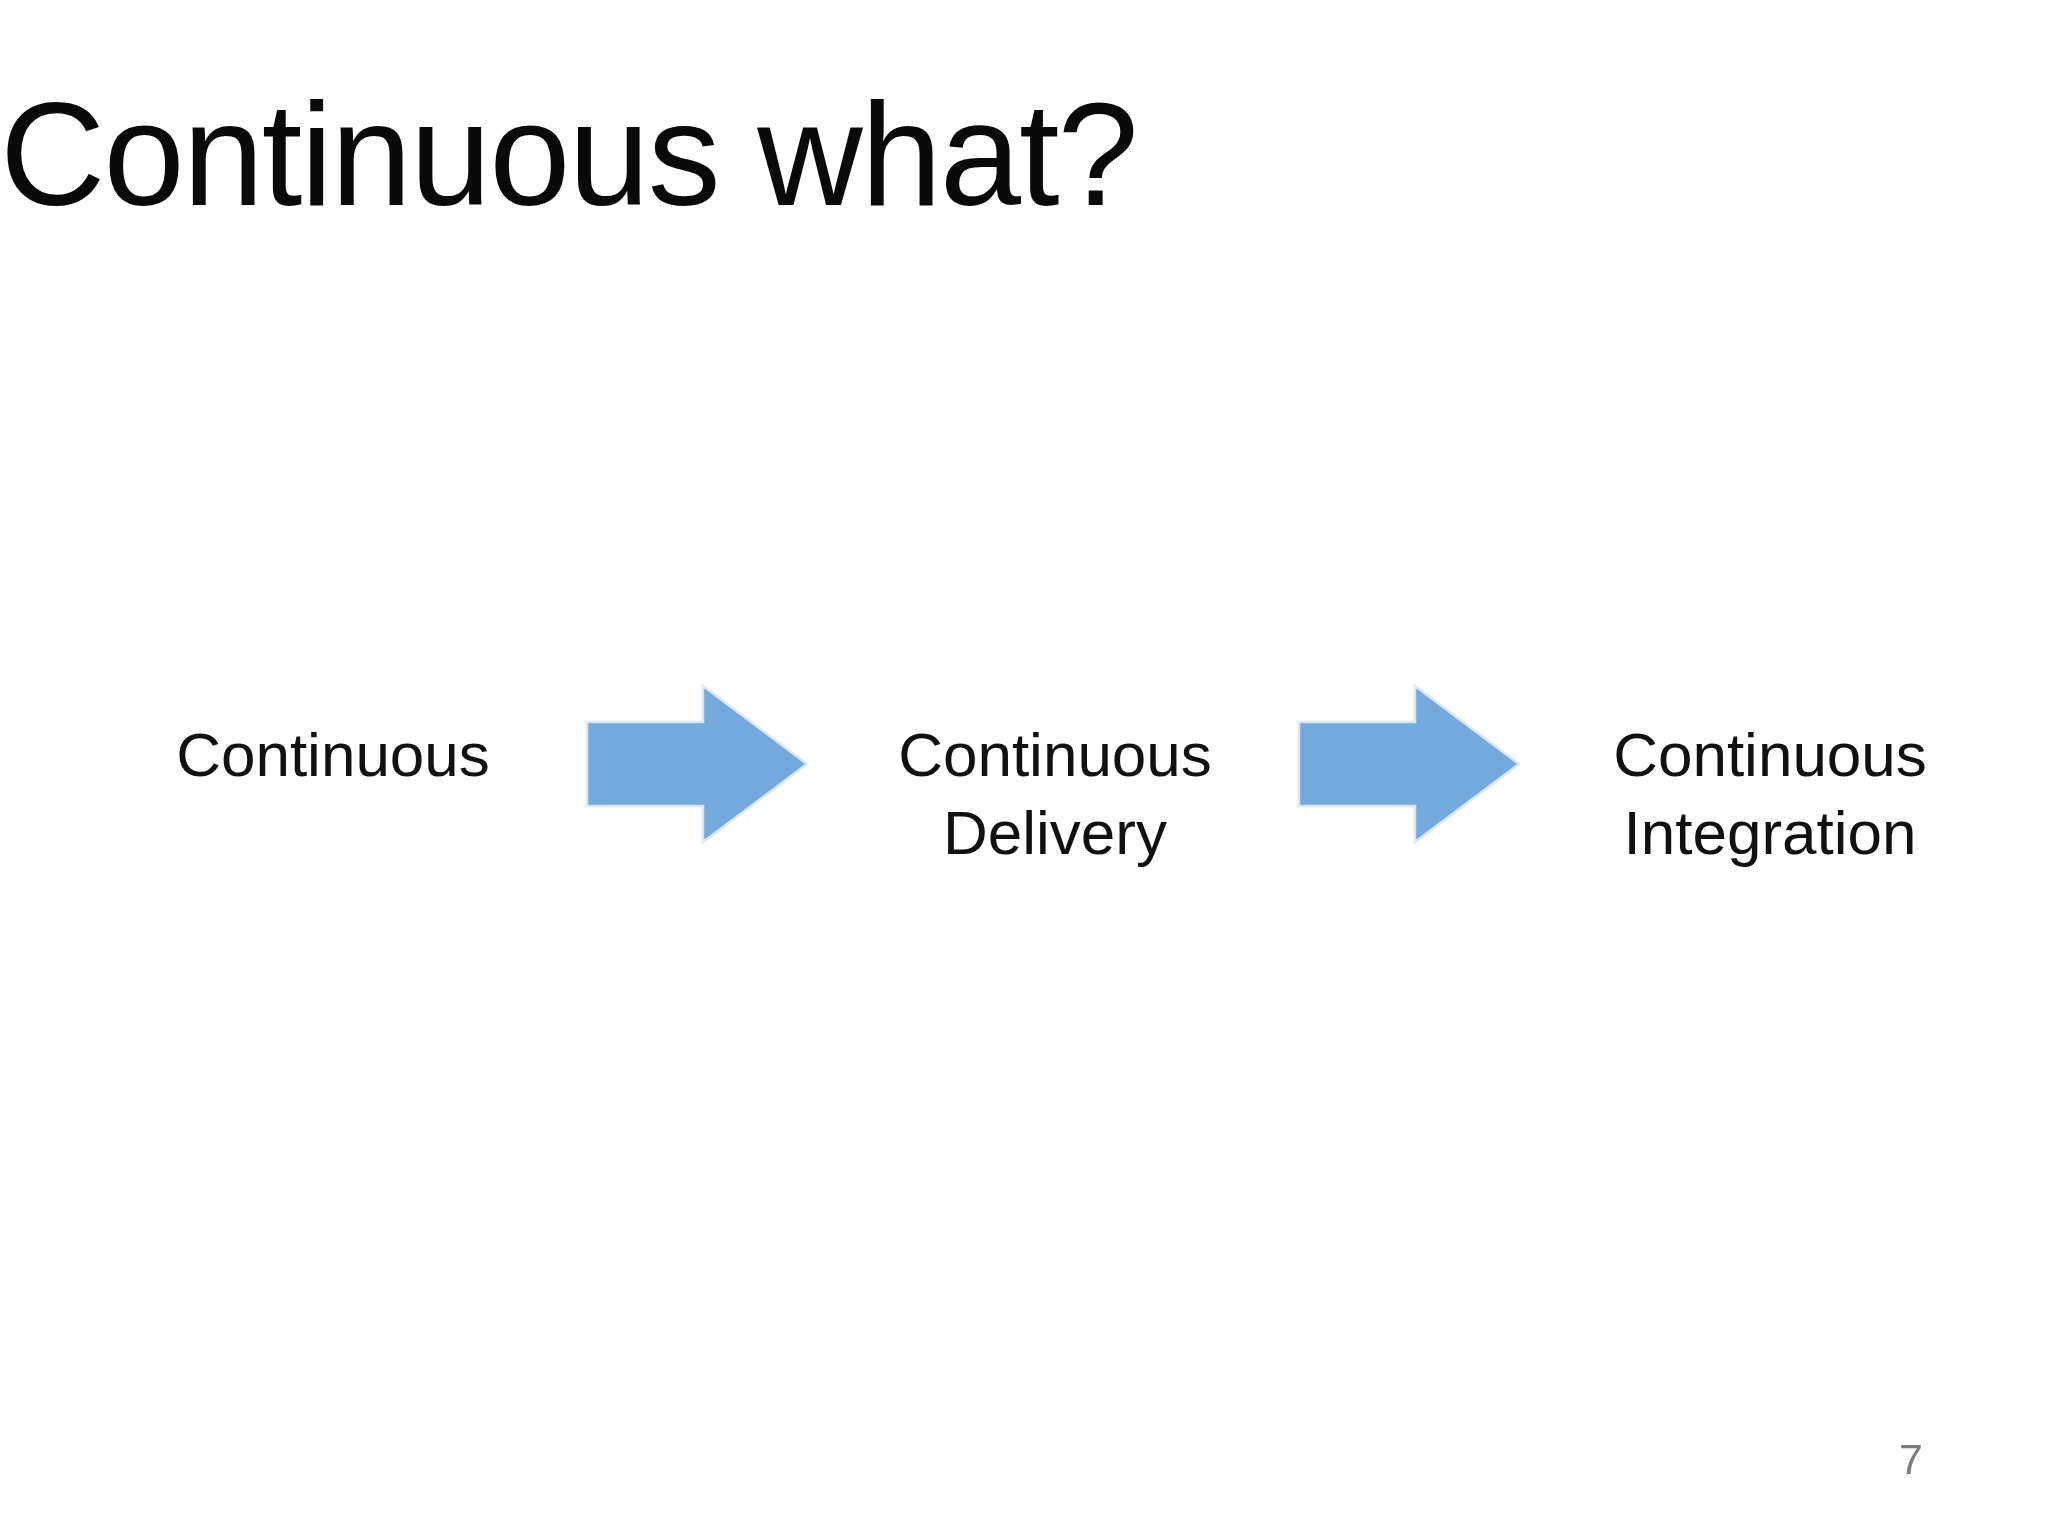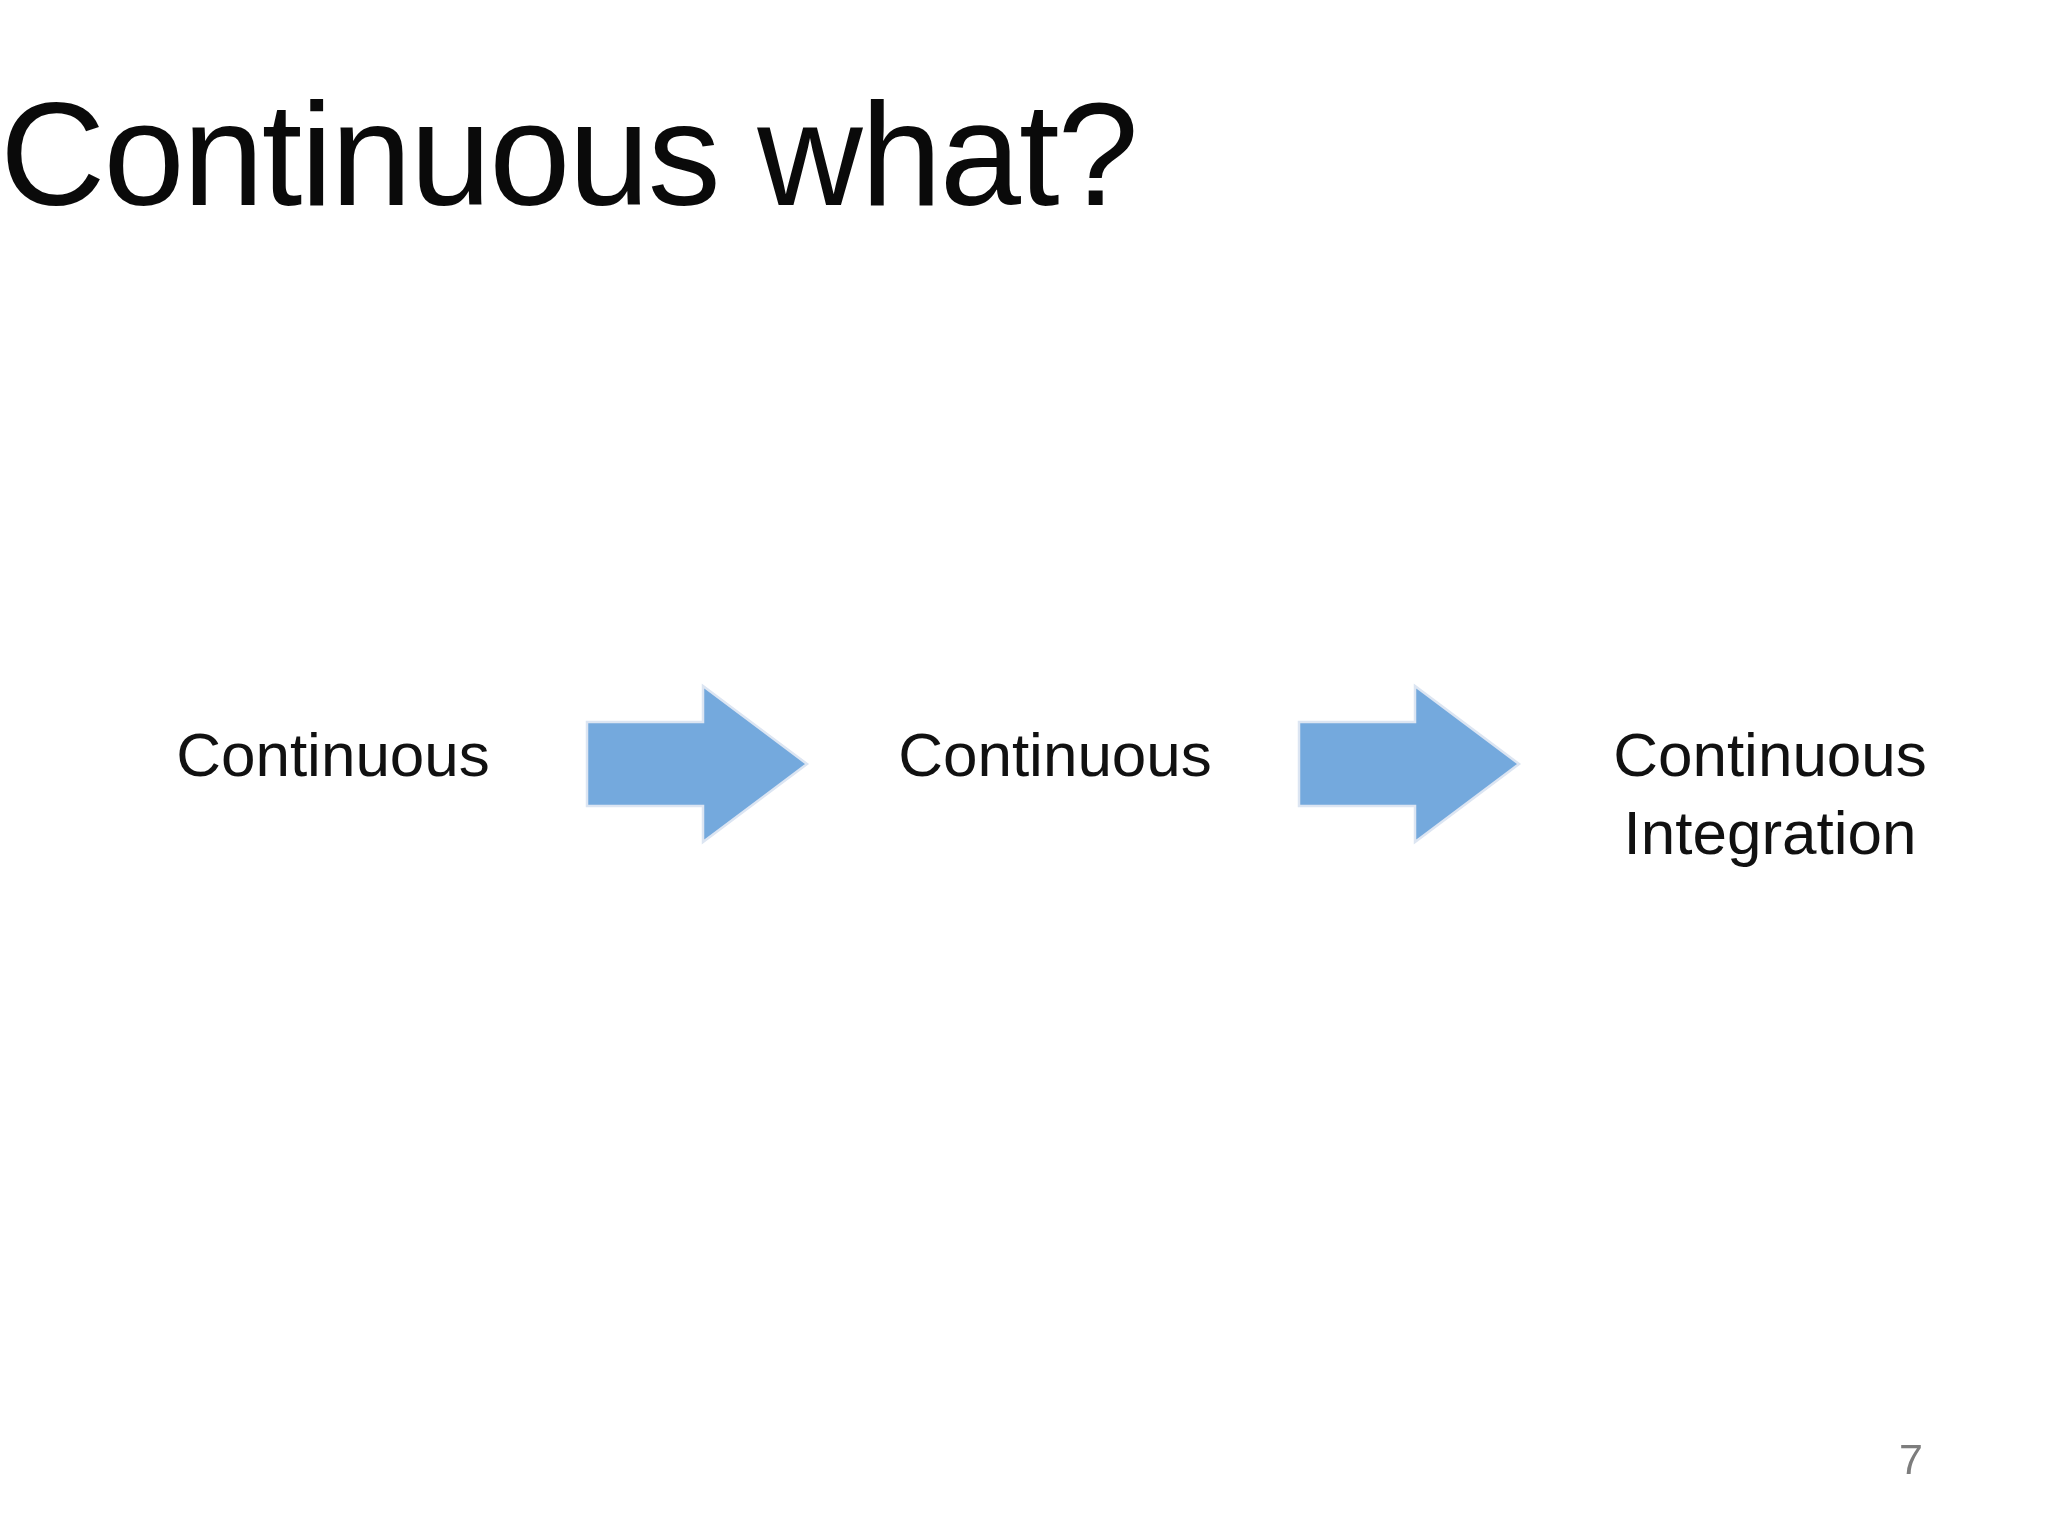--- a/index.html
+++ b/index.html
@@ -83,20 +83,21 @@
     <div class="step-label step-1">
       <div>Continuous</div>
     </div>
 
     <svg class="arrow arrow-1" viewBox="0 0 226 164" xmlns="http://www.w3.org/2000/svg">
       <polygon points="2,40 118,40 118,4 222,82 118,160 118,124 2,124" fill="#74A9DD" stroke="#DCE5F2"></polygon>
     </svg>
 
     <div class="step-label step-2">
       <div>Continuous</div>
+      <div>Delivery</div>
     </div>
 
     <svg class="arrow arrow-2" viewBox="0 0 226 164" xmlns="http://www.w3.org/2000/svg">
       <polygon points="2,40 118,40 118,4 222,82 118,160 118,124 2,124" fill="#74A9DD" stroke="#DCE5F2"></polygon>
     </svg>
 
     <div class="step-label step-3">
       <div>Continuous</div>
       <div>Integration</div>
     </div>

